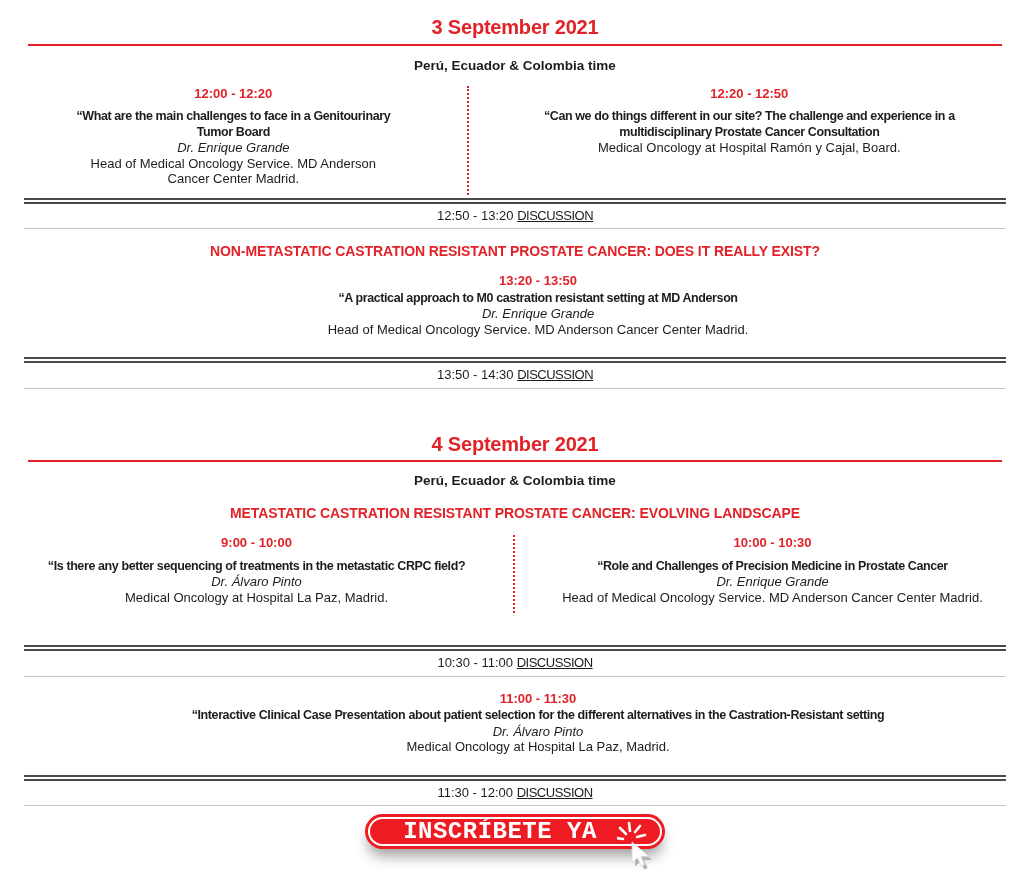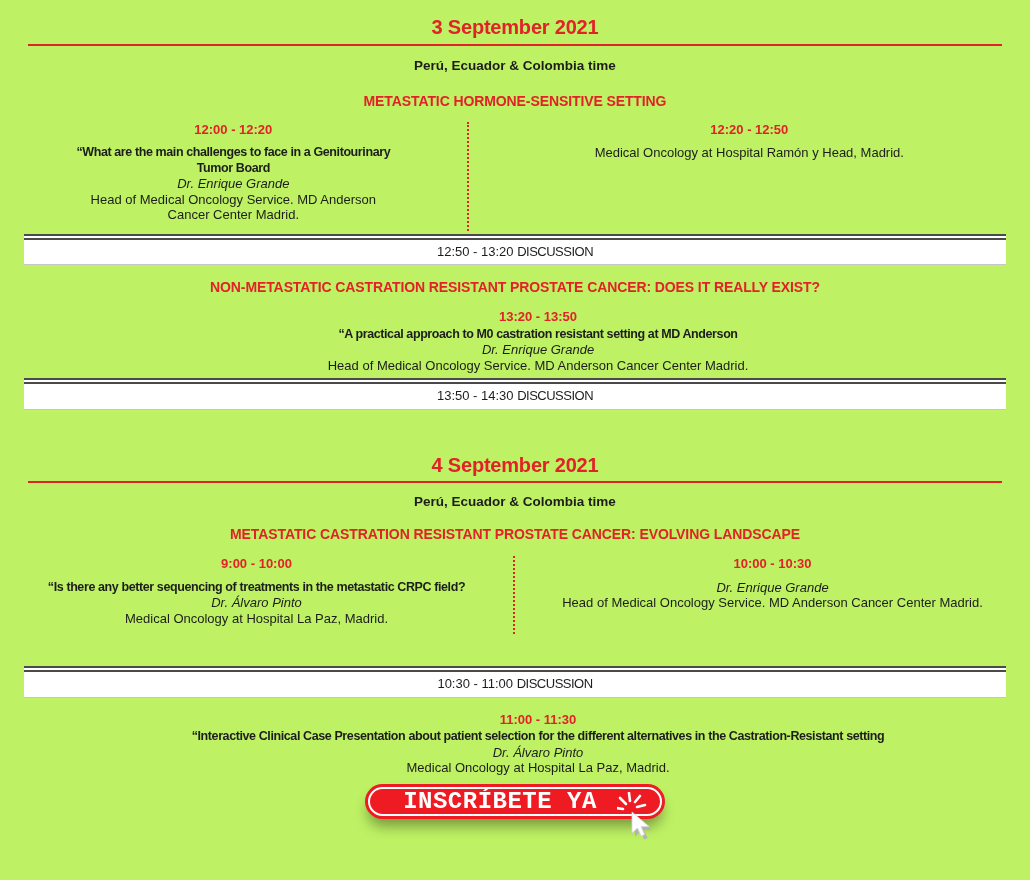--- a/index.html
+++ b/index.html
@@ -1,19 +1,19 @@
 <!DOCTYPE html>
 <html><head>
 <meta charset="utf-8">
 <style>
   * { margin:0; padding:0; box-sizing:border-box; }
   body { margin:0; background:#ebebeb; }
   .page {
     width:1030px; height:880px; position:relative; overflow:hidden;
-    background:#bef264; color:#1d1d1b;
+    background:#ffffff; color:#1d1d1b;
     font-family:"Liberation Sans", sans-serif;
     text-align:center;
   }
   .date {
     padding-top:15px; font-size:20px; line-height:24px; font-weight:bold;
     color:#e12228; letter-spacing:-0.2px;
   }
   .rule { margin:5px 28px 0 28px; height:0; border-top:2px solid #e12228; }
   .tz { margin-top:12px; font-size:13.5px; line-height:15.5px; font-weight:bold; }
   .session-title {
@@ -38,24 +38,24 @@
   .speaker { font-style:italic; font-size:13px; line-height:15.5px; }
   .affil { font-size:13px; line-height:15.5px; }
   .talk-block { margin-top:13px;margin-left:46px; }
   .talk-block-2 { margin-top:14px; }
   .band {
     margin:0 24px; background:#ffffff;
     border-top:6px double #4a4a4a; border-bottom:1px solid #c6c6c6;
     padding:4px 0 5px 0; font-size:13px; line-height:15.5px;
   }
   .band-1 { margin-top:3px; }
-  .band-2 { margin-top:5px; }
+  .band-2 { margin-top:20px; }
   .band-3 { margin-top:32px; }
   .band-4 { margin-top:20px; }
-  .disc-label { letter-spacing:-0.5px; }
+  .disc-label { letter-spacing:-0.5px;text-decoration:underline; }
   .day-2 .date { padding-top:0; margin-top:43px; }
   .day-2 .rule { margin-top:4px; }
   .day-2 .tz { margin-top:11px; }
   .day-2 .session-title { margin-top:17px; }
   .day-2 .columns { margin-top:13px; }
   .cta-row { margin-top:8px; display:flex; justify-content:center; }
   .cta {
     position:relative; width:300px; height:35px; border:none; cursor:pointer;
     background:#ee1b22; border-radius:25px; overflow:visible;
     box-shadow:0 10px 14px -3px rgba(0,0,0,0.38);
@@ -77,35 +77,35 @@
 </head>
 <body>
 
 <div class="page">
 
   <div class="day-1">
     <div class="date">3 September 2021</div>
     <div class="rule"></div>
     <div class="tz">Perú, Ecuador &amp; Colombia time</div>
 
-    <div class="session-title">METASTATIC HORMONE-SENSITIVE SETTING</div>
 
     <div class="columns columns-day1">
       <div class="col col-l1">
         <div class="time">12:00 - 12:20</div>
         <div class="measure m-330">
           <div class="talk-title">“What are the main challenges to face in a Genitourinary Tumor Board</div>
           <div class="speaker">Dr. Enrique Grande</div>
           <div class="affil">Head of Medical Oncology Service. MD Anderson Cancer Center Madrid.</div>
         </div>
       </div>
       <div class="col col-r1">
         <div class="time">12:20 - 12:50</div>
         <div class="measure m-430">
-          <div class="affil">Medical Oncology at Hospital Ramón y Head, Madrid.</div>
+          <div class="talk-title">“Can we do things different in our site? The challenge and experience in a multidisciplinary Prostate Cancer Consultation</div>
+          <div class="affil">Medical Oncology at Hospital Ramón y Cajal, Board.</div>
         </div>
       </div>
     </div>
 
     <div class="band band-1"><span>12:50 - 13:20</span> <span class="disc-label">DISCUSSION</span></div>
 
     <div class="session-title s2">NON-METASTATIC CASTRATION RESISTANT PROSTATE CANCER: DOES IT REALLY EXIST?</div>
 
     <div class="talk-block">
       <div class="time">13:20 - 13:50</div>
@@ -129,35 +129,37 @@
         <div class="time">9:00 - 10:00</div>
         <div class="measure">
           <div class="talk-title">“Is there any better sequencing of treatments in the metastatic CRPC field?</div>
           <div class="speaker">Dr. Álvaro Pinto</div>
           <div class="affil">Medical Oncology at Hospital La Paz, Madrid.</div>
         </div>
       </div>
       <div class="col col-r2">
         <div class="time">10:00 - 10:30</div>
         <div class="measure">
+          <div class="talk-title">“Role and Challenges of Precision Medicine in Prostate Cancer</div>
           <div class="speaker">Dr. Enrique Grande</div>
           <div class="affil">Head of Medical Oncology Service. MD Anderson Cancer Center Madrid.</div>
         </div>
       </div>
     </div>
 
     <div class="band band-3"><span>10:30 - 11:00</span> <span class="disc-label">DISCUSSION</span></div>
 
     <div class="talk-block talk-block-2">
       <div class="time">11:00 - 11:30</div>
       <div class="talk-title">“Interactive Clinical Case Presentation about patient selection for the different alternatives in the Castration-Resistant setting</div>
       <div class="speaker">Dr. Álvaro Pinto</div>
       <div class="affil">Medical Oncology at Hospital La Paz, Madrid.</div>
     </div>
 
+    <div class="band band-4"><span>11:30 - 12:00</span> <span class="disc-label">DISCUSSION</span></div>
   </div>
 
   <div class="cta-row">
     <button class="cta">
       <span class="cta-inner-border"></span>
       <span class="cta-label">INSCRÍBETE YA</span>
       <span class="cursor-wrap">
         <svg viewBox="0 0 40 58" width="40" height="58" xmlns="http://www.w3.org/2000/svg">
           <g stroke="#ffffff" stroke-width="2.6" stroke-linecap="round" fill="none">
             <line x1="9" y1="12" x2="3" y2="6"></line>

